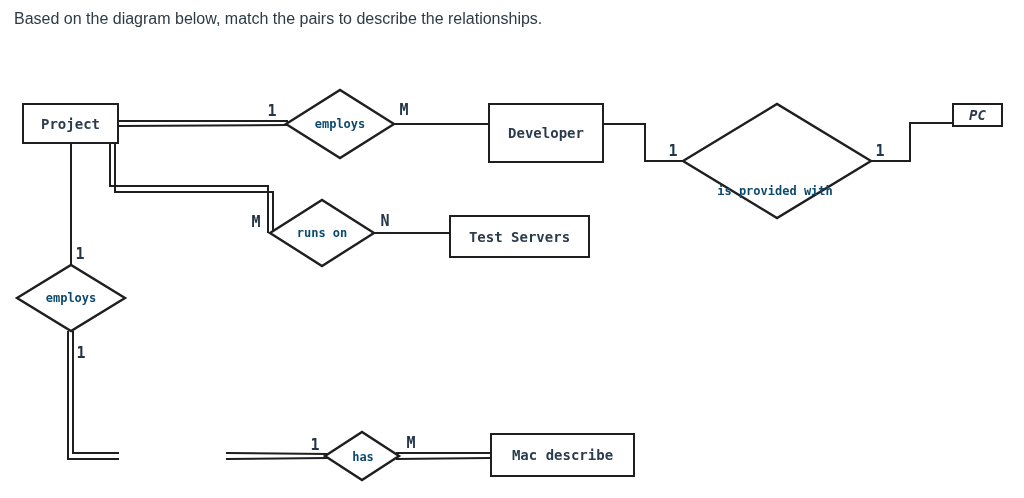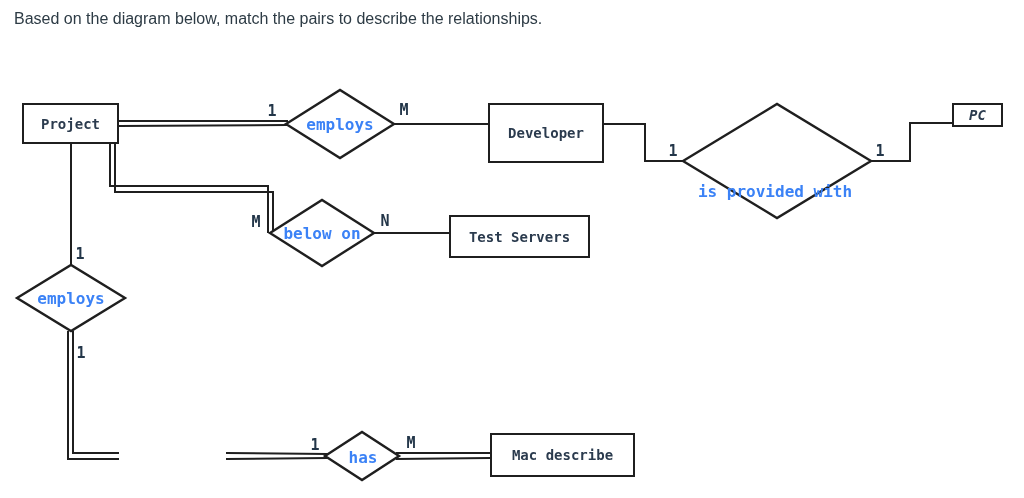--- a/index.html
+++ b/index.html
@@ -44,23 +44,23 @@
     align-items: center;
     justify-content: center;
     font-size: 14px;
     font-weight: 600;
     color: #2b3b4e;
     white-space: nowrap;
   }
   .dlabel {
     position: absolute;
     transform: translate(-50%, -50%);
-    font-size: 16px;
+    font-size: 12px;
     font-weight: 600;
-    color: #3b82f6;
+    color: #0c4a6e;
     white-space: nowrap;
   }
   .card {
     position: absolute;
     transform: translate(-50%, -50%);
     font-size: 15px;
     font-weight: 700;
     color: #233649;
     white-space: nowrap;
   }
@@ -117,21 +117,21 @@
   </div>
   <div class="entity" style="left:449px; top:215px; width:141px; height:43px;">
     <span>Test Servers</span>
   </div>
   <div class="entity" style="left:490px; top:433px; width:145px; height:44px;">
     <span>Mac describe</span>
   </div>
 
   <div class="dlabel" style="left:340px; top:124px;">employs</div>
   <div class="dlabel" style="left:775px; top:161px;margin-top:30px;">is provided with</div>
-  <div class="dlabel" style="left:322px; top:233px;">below on</div>
+  <div class="dlabel" style="left:322px; top:233px;">runs on</div>
   <div class="dlabel" style="left:71px;  top:298px;">employs</div>
   <div class="dlabel" style="left:363px; top:457px;">has</div>
 
   <span class="card" style="left:272px; top:111px;">1</span>
   <span class="card" style="left:404px; top:110px;">M</span>
   <span class="card" style="left:673px; top:151px;">1</span>
   <span class="card" style="left:880px; top:151px;">1</span>
   <span class="card" style="left:256px; top:222px;">M</span>
   <span class="card" style="left:385px; top:221px;">N</span>
   <span class="card" style="left:80px;  top:254px;">1</span>

